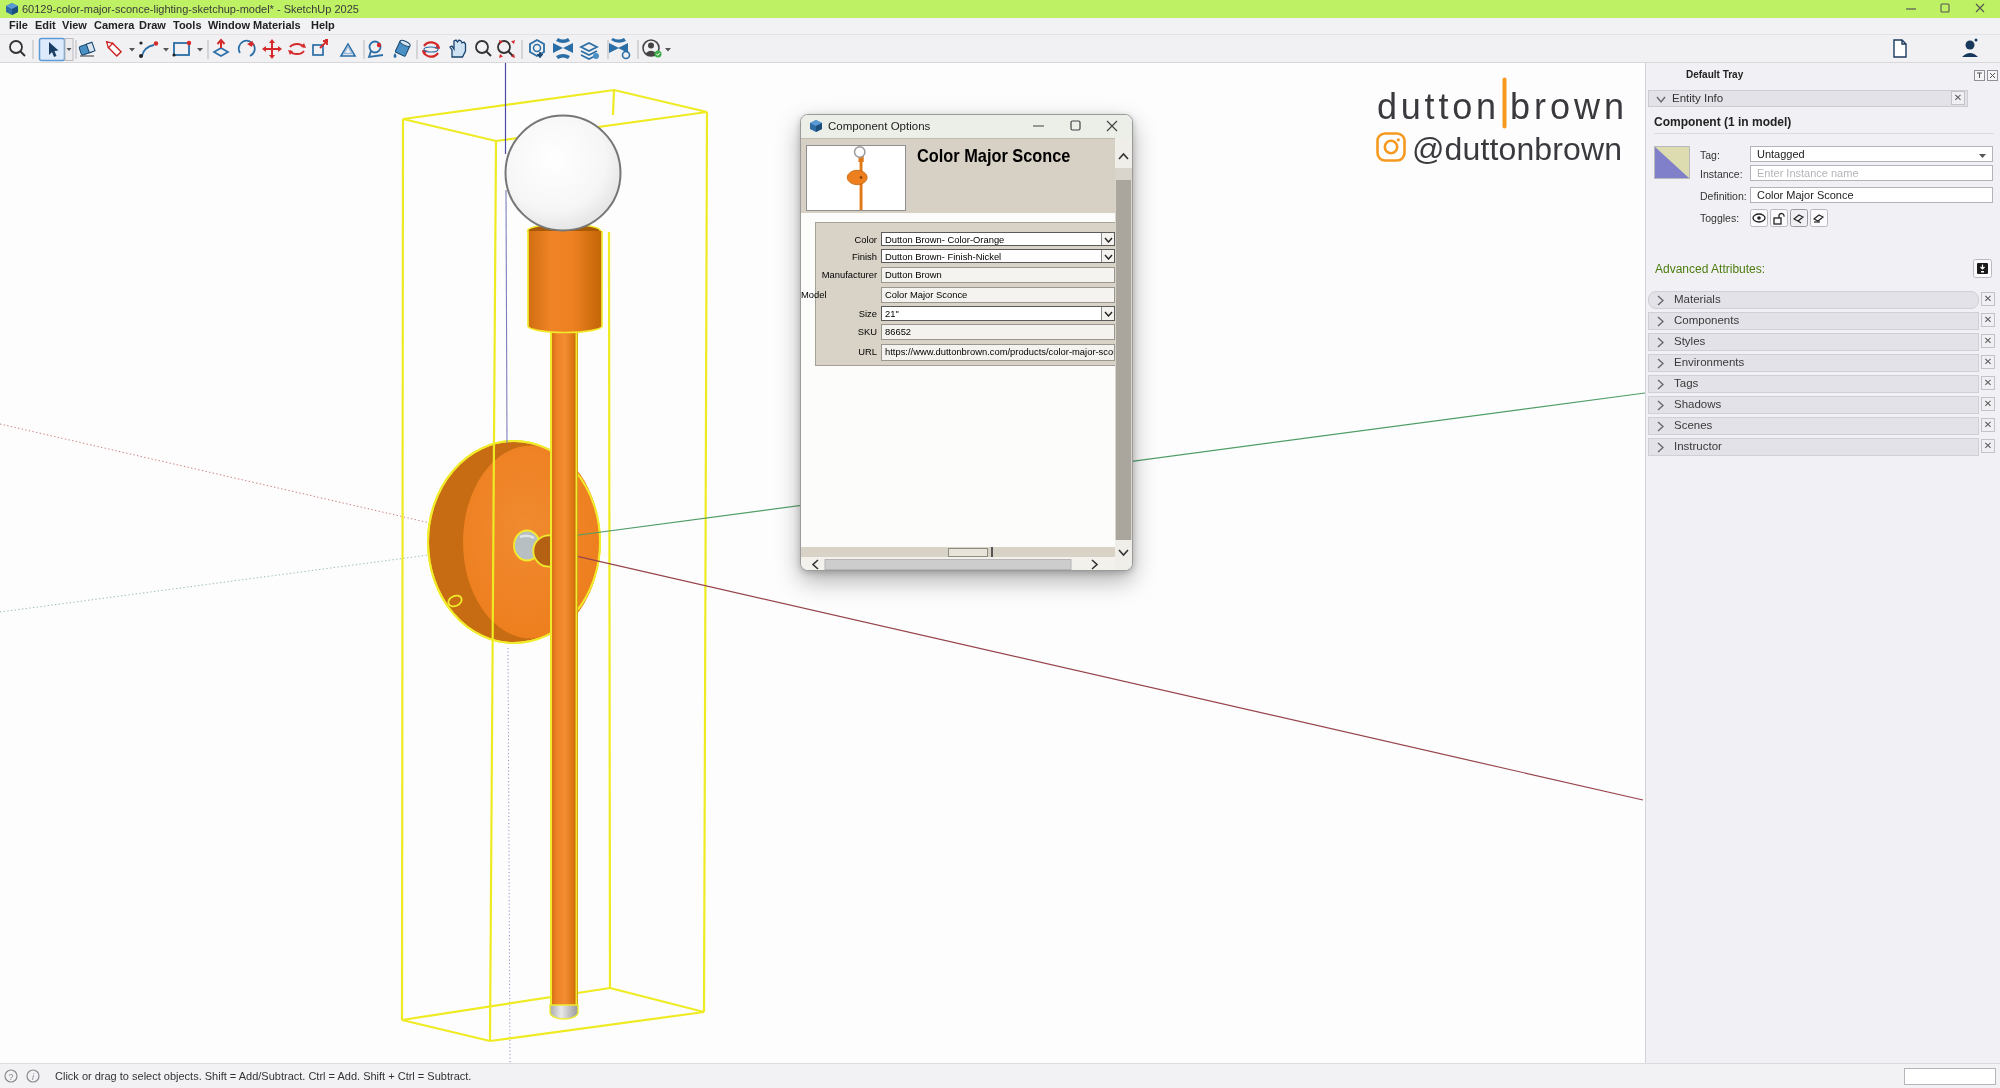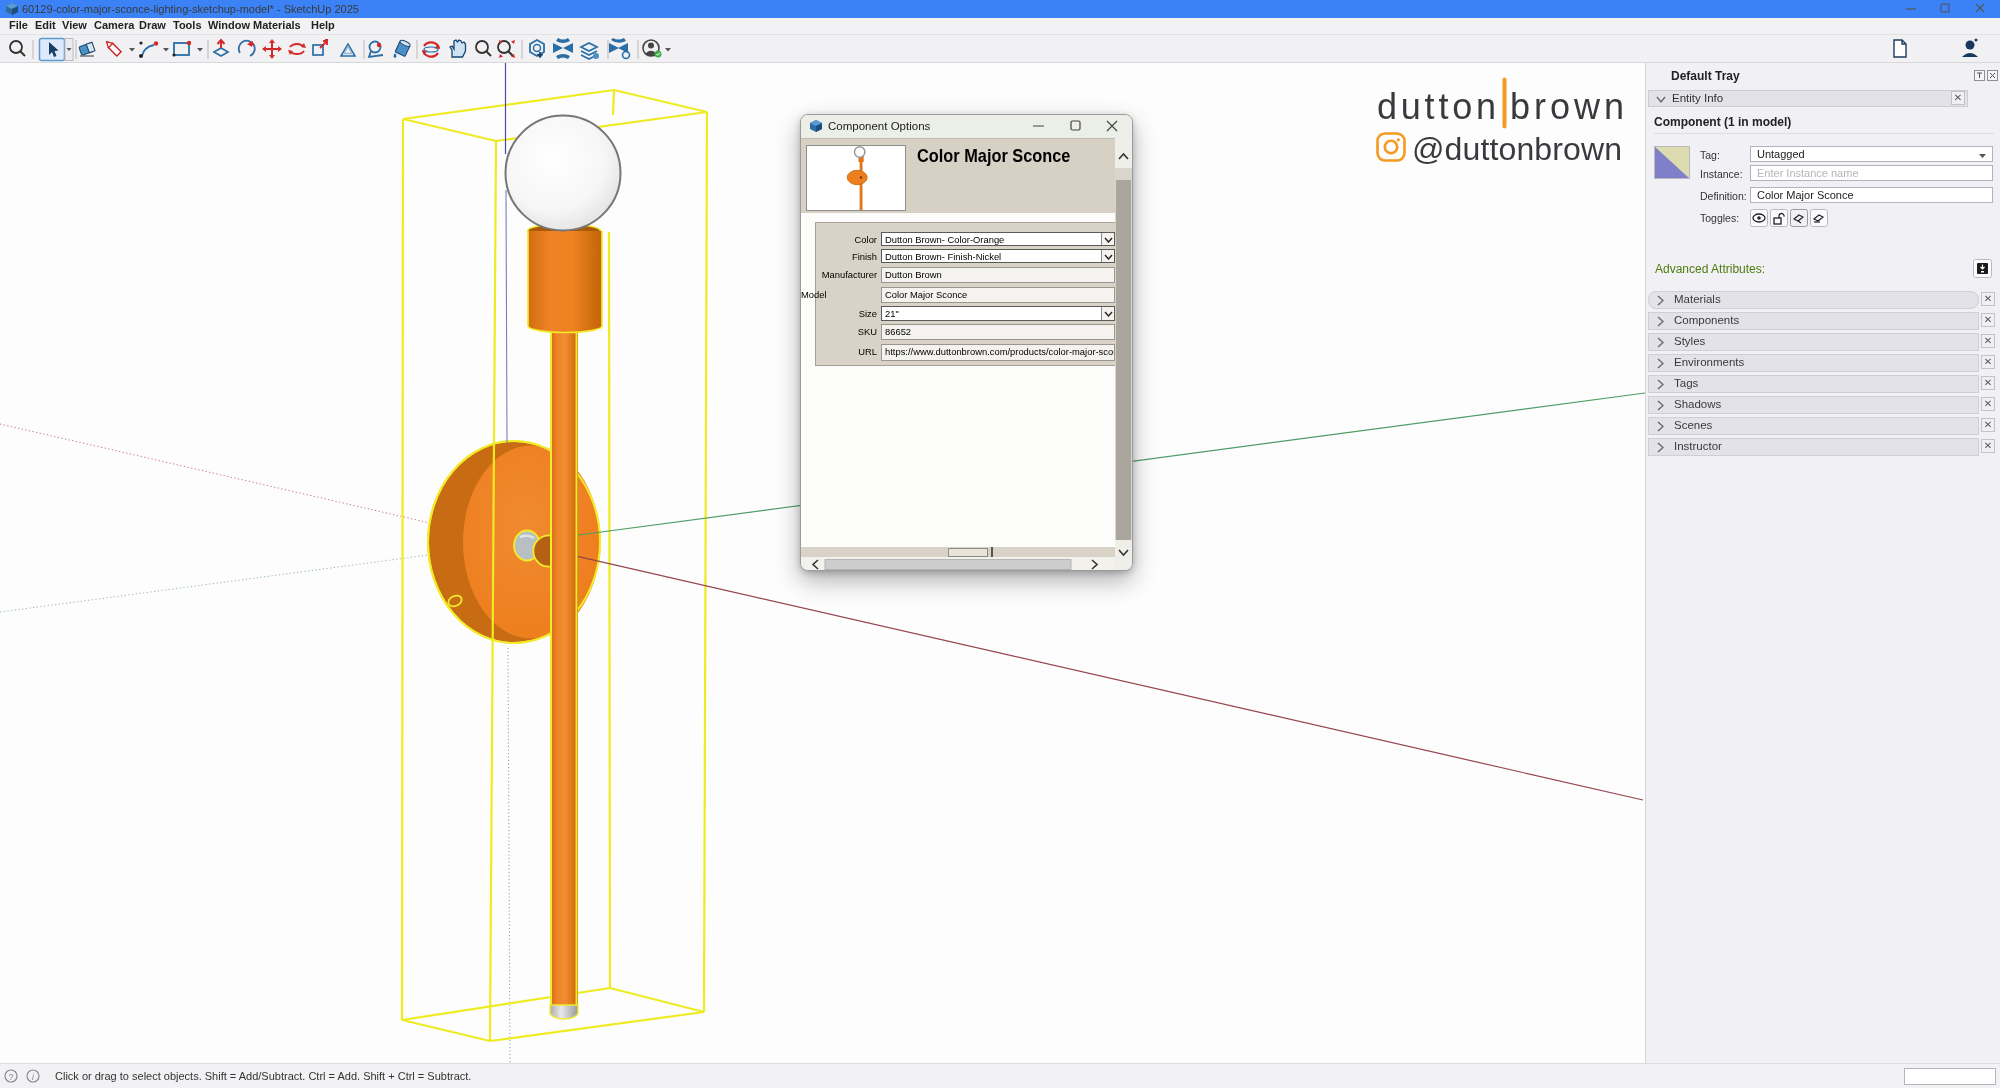--- a/index.html
+++ b/index.html
@@ -1,30 +1,30 @@
 <!DOCTYPE html>
 <html><head>
 <meta charset="utf-8">
 <style>
   * { margin:0; padding:0; box-sizing:border-box; }
   html,body { width:2000px; height:1088px; overflow:hidden; font-family:"Liberation Sans", sans-serif; }
   body { position:relative; background:#fdfdfe; }
   .abs { position:absolute; }
   
-  #titlebar { left:0; top:0; width:2000px; height:18px; background:#3b82f6; }
+  #titlebar { left:0; top:0; width:2000px; height:18px; background:#bef264; }
   #titlebar .title { position:absolute; left:22px; top:3px; font-size:11px; color:#3a3a3a; }
   #winctl { position:absolute; right:8px; top:1px; color:#555; font-size:11px; letter-spacing:0; }
   #menubar { left:0; top:18px; width:2000px; height:16px; background:#f2f2f5; font-size:11px; color:#222;font-weight:bold; }
   #menubar span { position:absolute; top:1px; }
   #toolbar { left:0; top:34px; width:2000px; height:29px; background:#f1f1f4; border-top:1px solid #e3e3e6; border-bottom:1px solid #d8d8da; }
   
   #viewport { left:0; top:63px; width:1645px; height:1000px; background:#fdfdfe; }
   
   #tray { left:1645px; top:63px; width:355px; height:1000px; background:#f1f0f4; border-left:1px solid #d4d4d8; font-size:11.5px; color:#2b2b2b; }
-  .trayhdr { position:absolute; left:5px; top:6px; font-weight:bold; font-size:12px; color:#222;padding-left:20px; }
+  .trayhdr { position:absolute; left:20px; top:6px; font-weight:bold; font-size:10px; color:#222;padding-left:20px; }
   .sechdr { position:absolute; left:2px; width:320px; height:17px; background:#e3e2e8; border:1px solid #ccccd3; font-size:11.5px; color:#333; }
   .xbtn { position:absolute; width:14px; height:14px; background:#f0eff3; border:1px solid #c2c2c9; color:#555; font-size:10px; text-align:center; line-height:12px; }
   .collapsed { position:absolute; left:2px; width:331px; height:18px; background:#e3e2e8; border:1px solid #cfcfd5; font-size:11.5px; color:#3a3a3a; }
   .field { position:absolute; background:#fff; border:1px solid #b3b3bc; font-size:11px; color:#222; }
   .flabel { position:absolute; left:54px; font-size:10.5px; color:#333; }
   
   #dialog { left:800px; top:114px; width:333px; height:457px; background:#fcfcfc; border:1px solid #9b9b9b; border-radius:8px; box-shadow:0 10px 24px rgba(0,0,0,0.3), 0 2px 6px rgba(0,0,0,0.2); overflow:hidden; }
   
   #status { left:0; top:1063px; width:2000px; height:25px; background:#f2f2f5; border-top:1px solid #dcdcdf; font-size:11px; color:#333; }
 </style>

